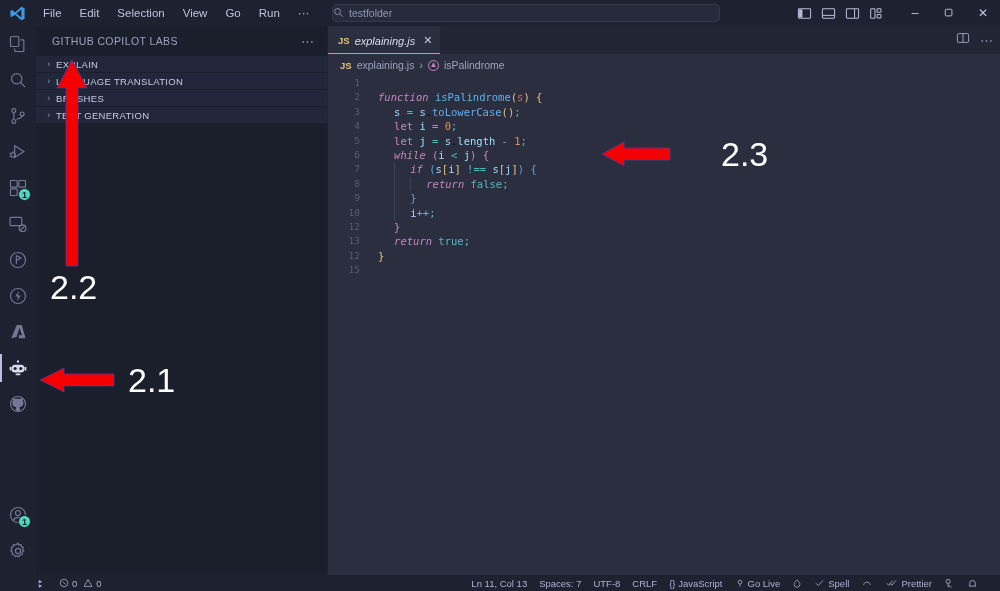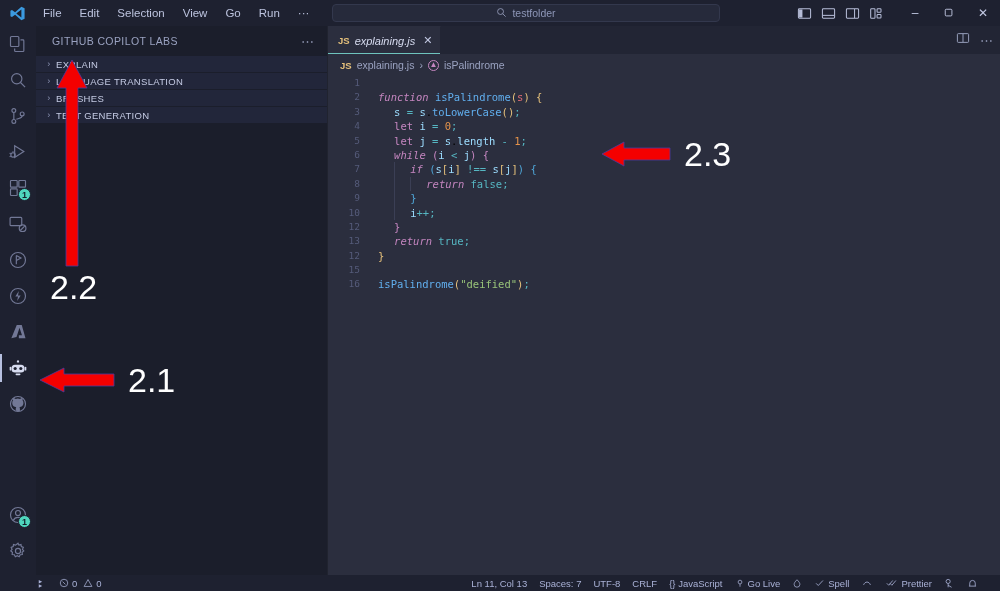--- a/index.html
+++ b/index.html
@@ -41,21 +41,21 @@
     margin-left: 48px;
   }
   .nav-arrow { font-size: 14px; color: #9aa2c0; line-height: 1; }
   .nav-arrow.disabled { color: #555b76; }
   .searchbox {
     position: absolute; left: 332px; top: 4px;
     width: 388px; height: 18px;
     background: #262a3b;
     border: 1px solid #33384d;
     border-radius: 4px;
-    display: flex; align-items: center; justify-content: center;
+    display: flex; align-items: center; 
     gap: 5px;
     color: #8e97b8;
     font-size: 10.5px;
   }
   .search-ico { display: block; }
   .titlebar-right {
     position: absolute; right: 0; top: 0;
     height: 26px; display: flex; align-items: center;
   }
   .layout-icons { display: flex; align-items: center; gap: 9px; margin-right: 14px; }
@@ -518,21 +518,20 @@
           <div class="code-line"><div class="gutter">5</div><div class="code-text"><span class="ind plain"></span><span class="kw">let </span><span class="var">j</span><span class="op"> = </span><span class="var">s</span><span>.</span><span class="var">length</span><span class="op"> - </span><span class="num">1</span><span class="op">;</span></div></div>
           <div class="code-line"><div class="gutter">6</div><div class="code-text"><span class="ind plain"></span><span class="ctl">while </span><span class="pun2">(</span><span class="var">i</span><span class="op"> &lt; </span><span class="var">j</span><span class="pun2">) </span><span class="pun2">{</span></div></div>
           <div class="code-line"><div class="gutter">7</div><div class="code-text"><span class="ind plain"></span><span class="ind"></span><span class="ctl">if </span><span class="pun3">(</span><span class="var">s</span><span class="pun1">[</span><span class="var">i</span><span class="pun1">]</span><span class="op"> !== </span><span class="var">s</span><span class="pun1">[</span><span class="var">j</span><span class="pun1">]</span><span class="pun3">)</span><span> </span><span class="pun3">{</span></div></div>
           <div class="code-line"><div class="gutter">8</div><div class="code-text"><span class="ind plain"></span><span class="ind"></span><span class="ind"></span><span class="ctl">return </span><span class="lit">false</span><span class="op">;</span></div></div>
           <div class="code-line"><div class="gutter">9</div><div class="code-text"><span class="ind plain"></span><span class="ind"></span><span class="pun3">}</span></div></div>
           <div class="code-line"><div class="gutter">10</div><div class="code-text"><span class="ind plain"></span><span class="ind"></span><span class="var">i</span><span class="op">++</span><span class="op">;</span></div></div>
           <div class="code-line"><div class="gutter">12</div><div class="code-text"><span class="ind plain"></span><span class="pun2">}</span></div></div>
           <div class="code-line"><div class="gutter">13</div><div class="code-text"><span class="ind plain"></span><span class="ctl">return </span><span class="lit">true</span><span class="op">;</span></div></div>
           <div class="code-line"><div class="gutter">12</div><div class="code-text"><span class="pun1">}</span></div></div>
           <div class="code-line"><div class="gutter">15</div><div class="code-text"></div></div>
-          <div class="code-line"><div class="gutter">16</div><div class="code-text"><span class="fn">isPalindrome</span><span class="pun1">(</span><span class="str">"deified"</span><span class="pun1">)</span><span class="op">;</span></div></div>
         </div>
     </div>
   </div>
 
   <div class="statusbar">
     <div class="sb-left">
       <div class="sb-item" style="padding-left:36px;">
         <svg width="11" height="11" viewBox="0 0 16 16">
           <path d="M4 3 L9 5.5 L4 8 Z" fill="#a9b1d6"></path>
           <path d="M4 9 L9 11.5 L4 14 Z" fill="#a9b1d6"></path>
@@ -609,15 +608,15 @@
   <div class="anno-label" style="left:50px; top:268px;">2.2</div>
 
   <svg class="anno-svg" style="left:38px; top:366px;" width="78" height="28" viewBox="0 0 78 28">
     <polygon points="2,14 26,2 26,8 76,8 76,20 26,20 26,26" fill="#f40000" stroke="#4b3ba0" stroke-width="0.8"></polygon>
   </svg>
   <div class="anno-label" style="left:128px; top:361px;">2.1</div>
 
   <svg class="anno-svg" style="left:600px; top:140px;" width="72" height="28" viewBox="0 0 72 28">
     <polygon points="2,14 24,2 24,8 70,8 70,20 24,20 24,26" fill="#f40000" stroke="#4b3ba0" stroke-width="0.8"></polygon>
   </svg>
-  <div class="anno-label" style="left:684px; top:135px;">2.3</div>
+  <div class="anno-label" style="left:721px; top:135px;">2.3</div>
 
 </div>
 
 </body></html>

